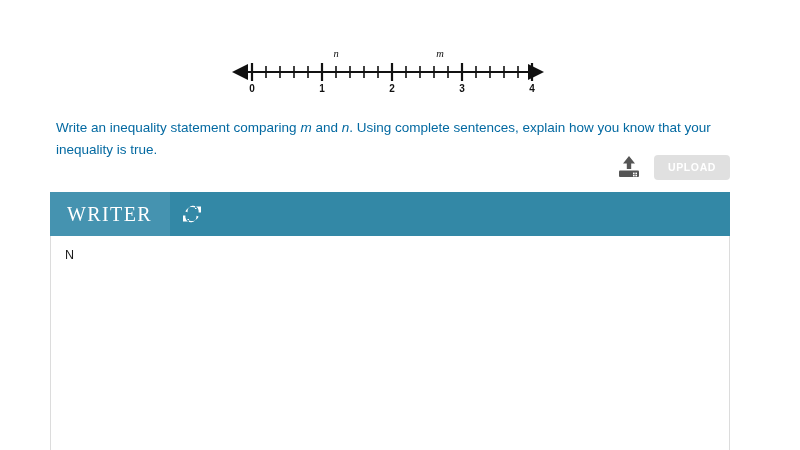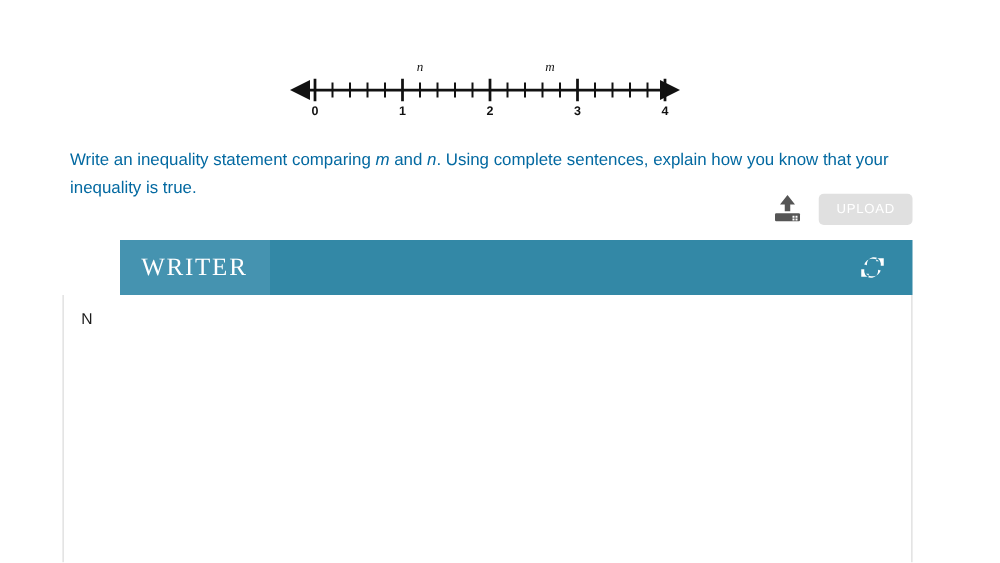--- a/index.html
+++ b/index.html
@@ -46,44 +46,42 @@
     gap: 14px;
   }
   .upload-icon { width: 22px; height: 24px; display: block; }
   .upload-btn {
     background: #e0e0e0;
     color: #ffffff;
     border: none;
     border-radius: 4px;
     font-family: "Liberation Sans", sans-serif;
     font-size: 10.5px;
-    font-weight: normal;
+    font-weight: bold;
     letter-spacing: 0.6px;
     padding: 7px 14px 7px 14px;
     line-height: 1;
     cursor: default;
   }
 
   
   .writer-panel {
     position: absolute;
     left: 50px;
     top: 192px;
     width: 680px;
     height: 258px;
     background: #ffffff;
   }
   .writer-header {
     position: relative;
     display: flex;
     align-items: center;
-    justify-content: space-between;
     height: 44px;
     background: #3388a6;
-    margin-left: 46px;
   }
   .writer-tab {
     background: #4593b0;
     height: 44px;
     min-width: 116px;
     display: flex;
     align-items: center;
     padding: 0 18px 0 17px;
     box-sizing: border-box;
   }

